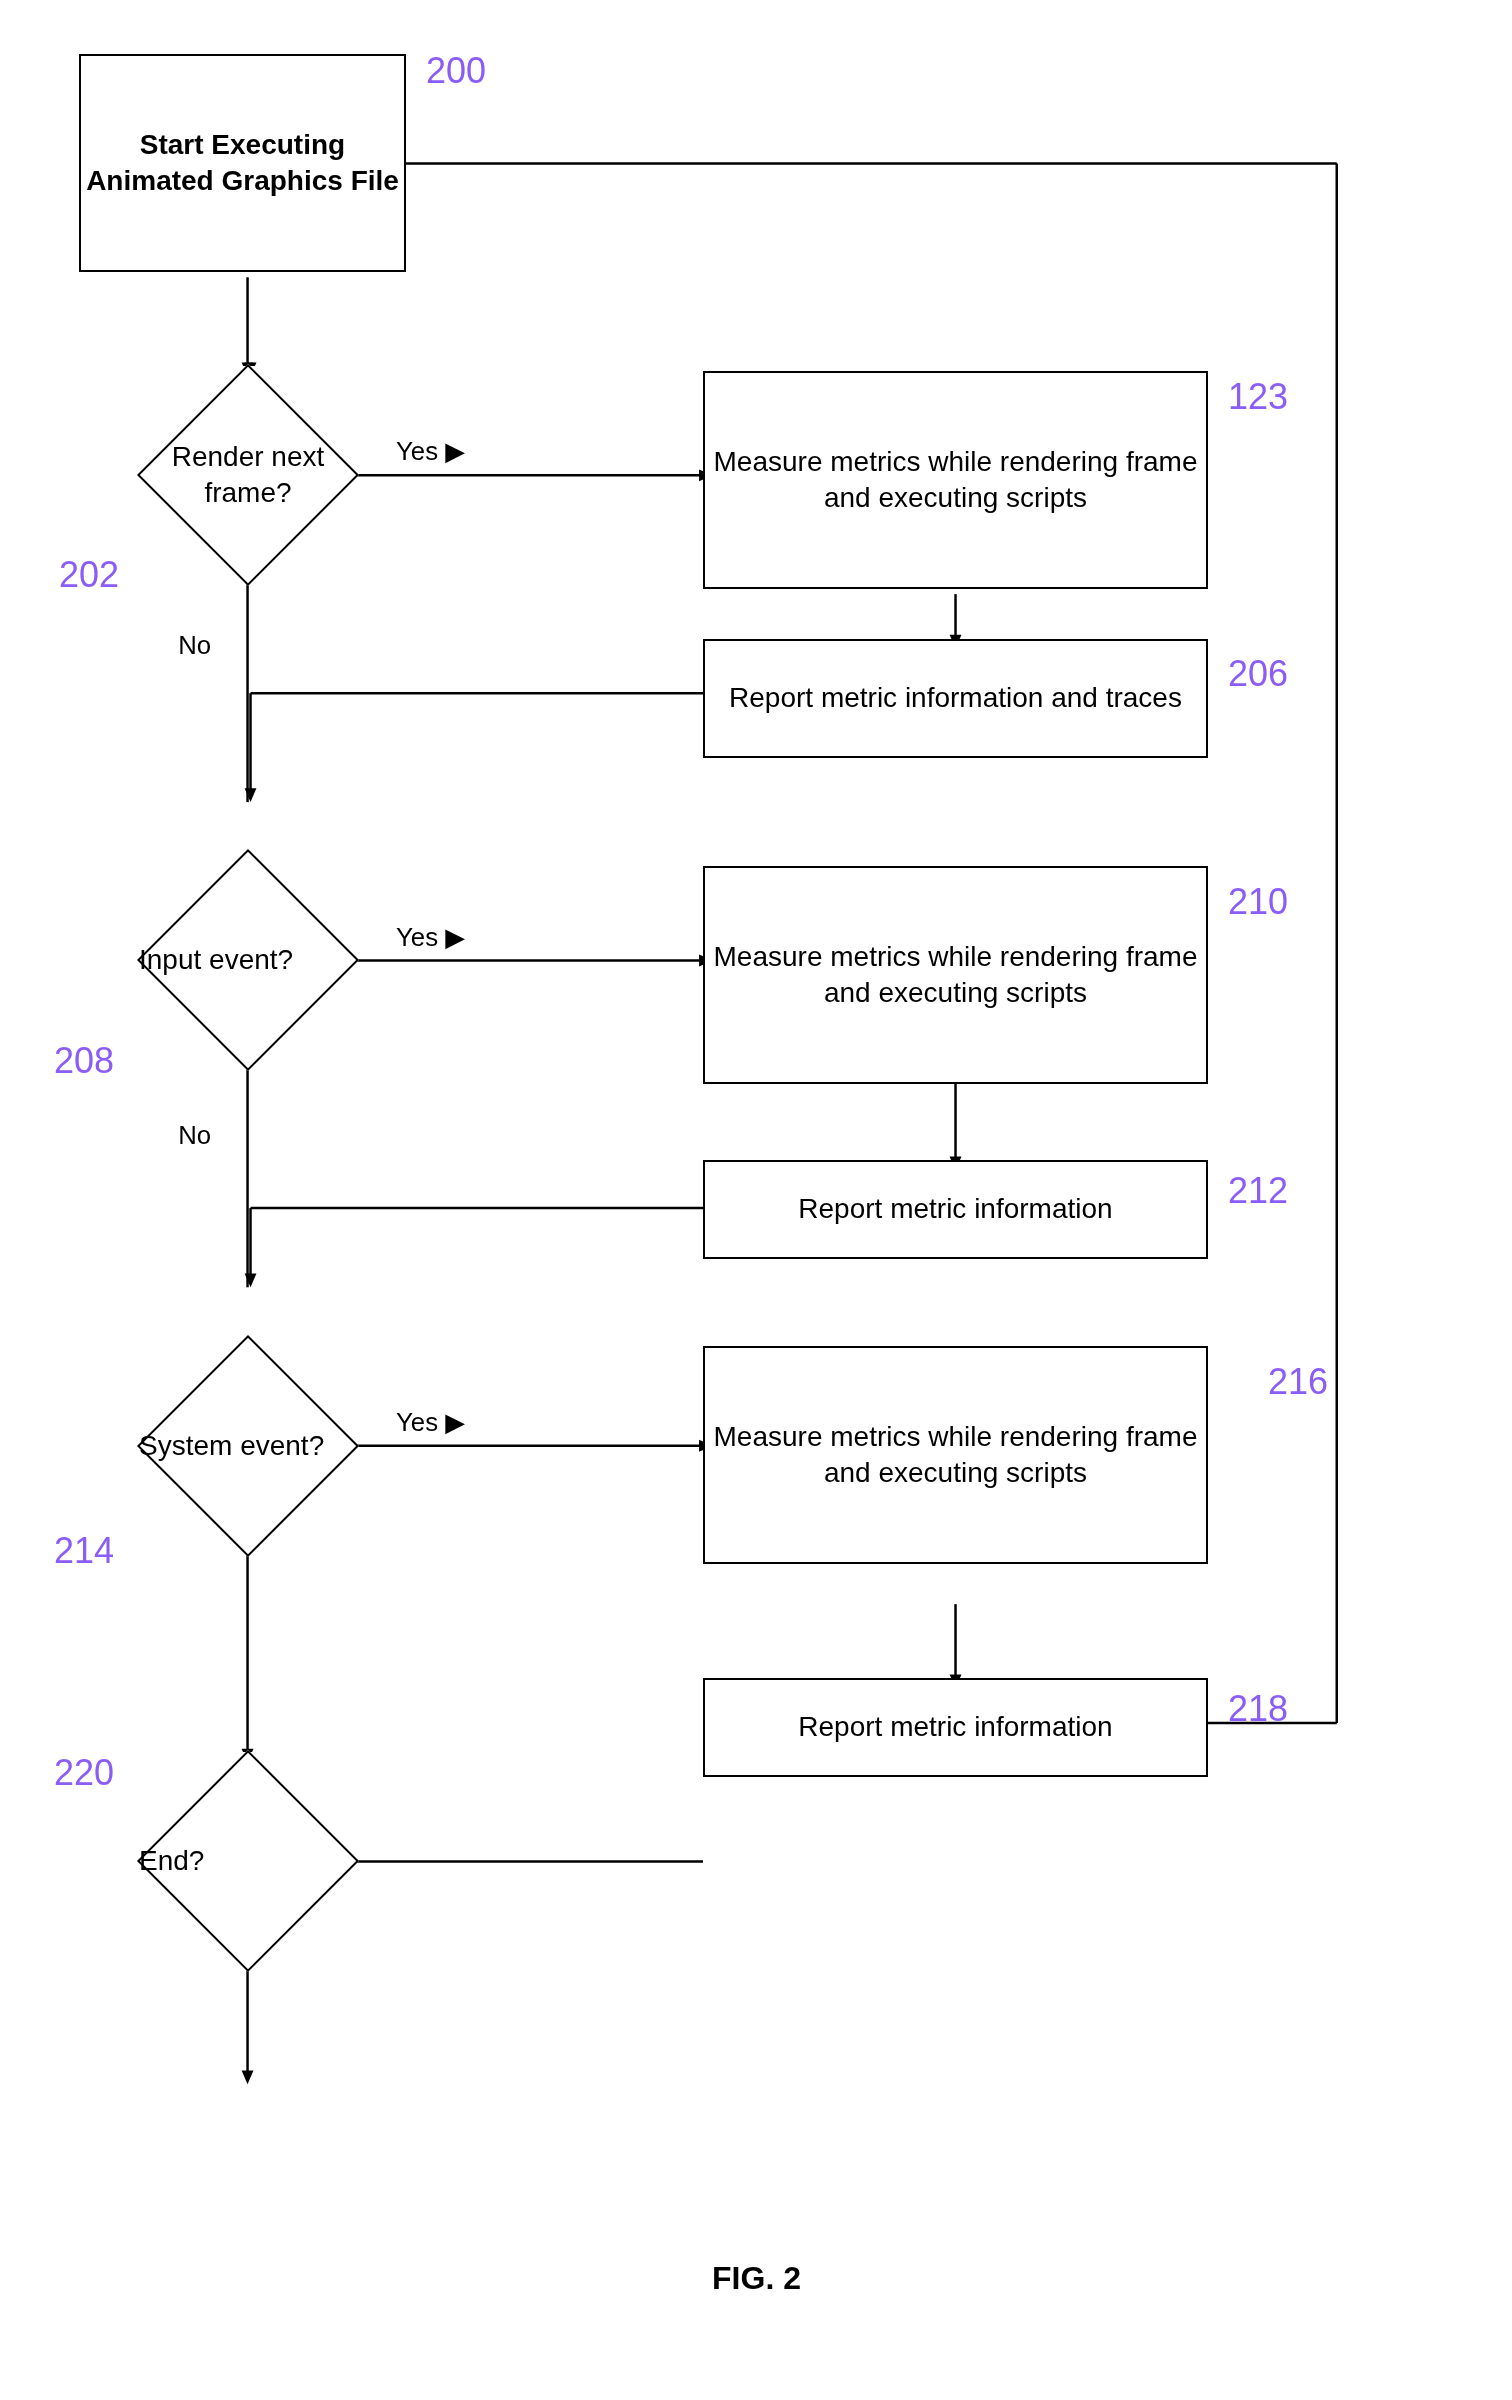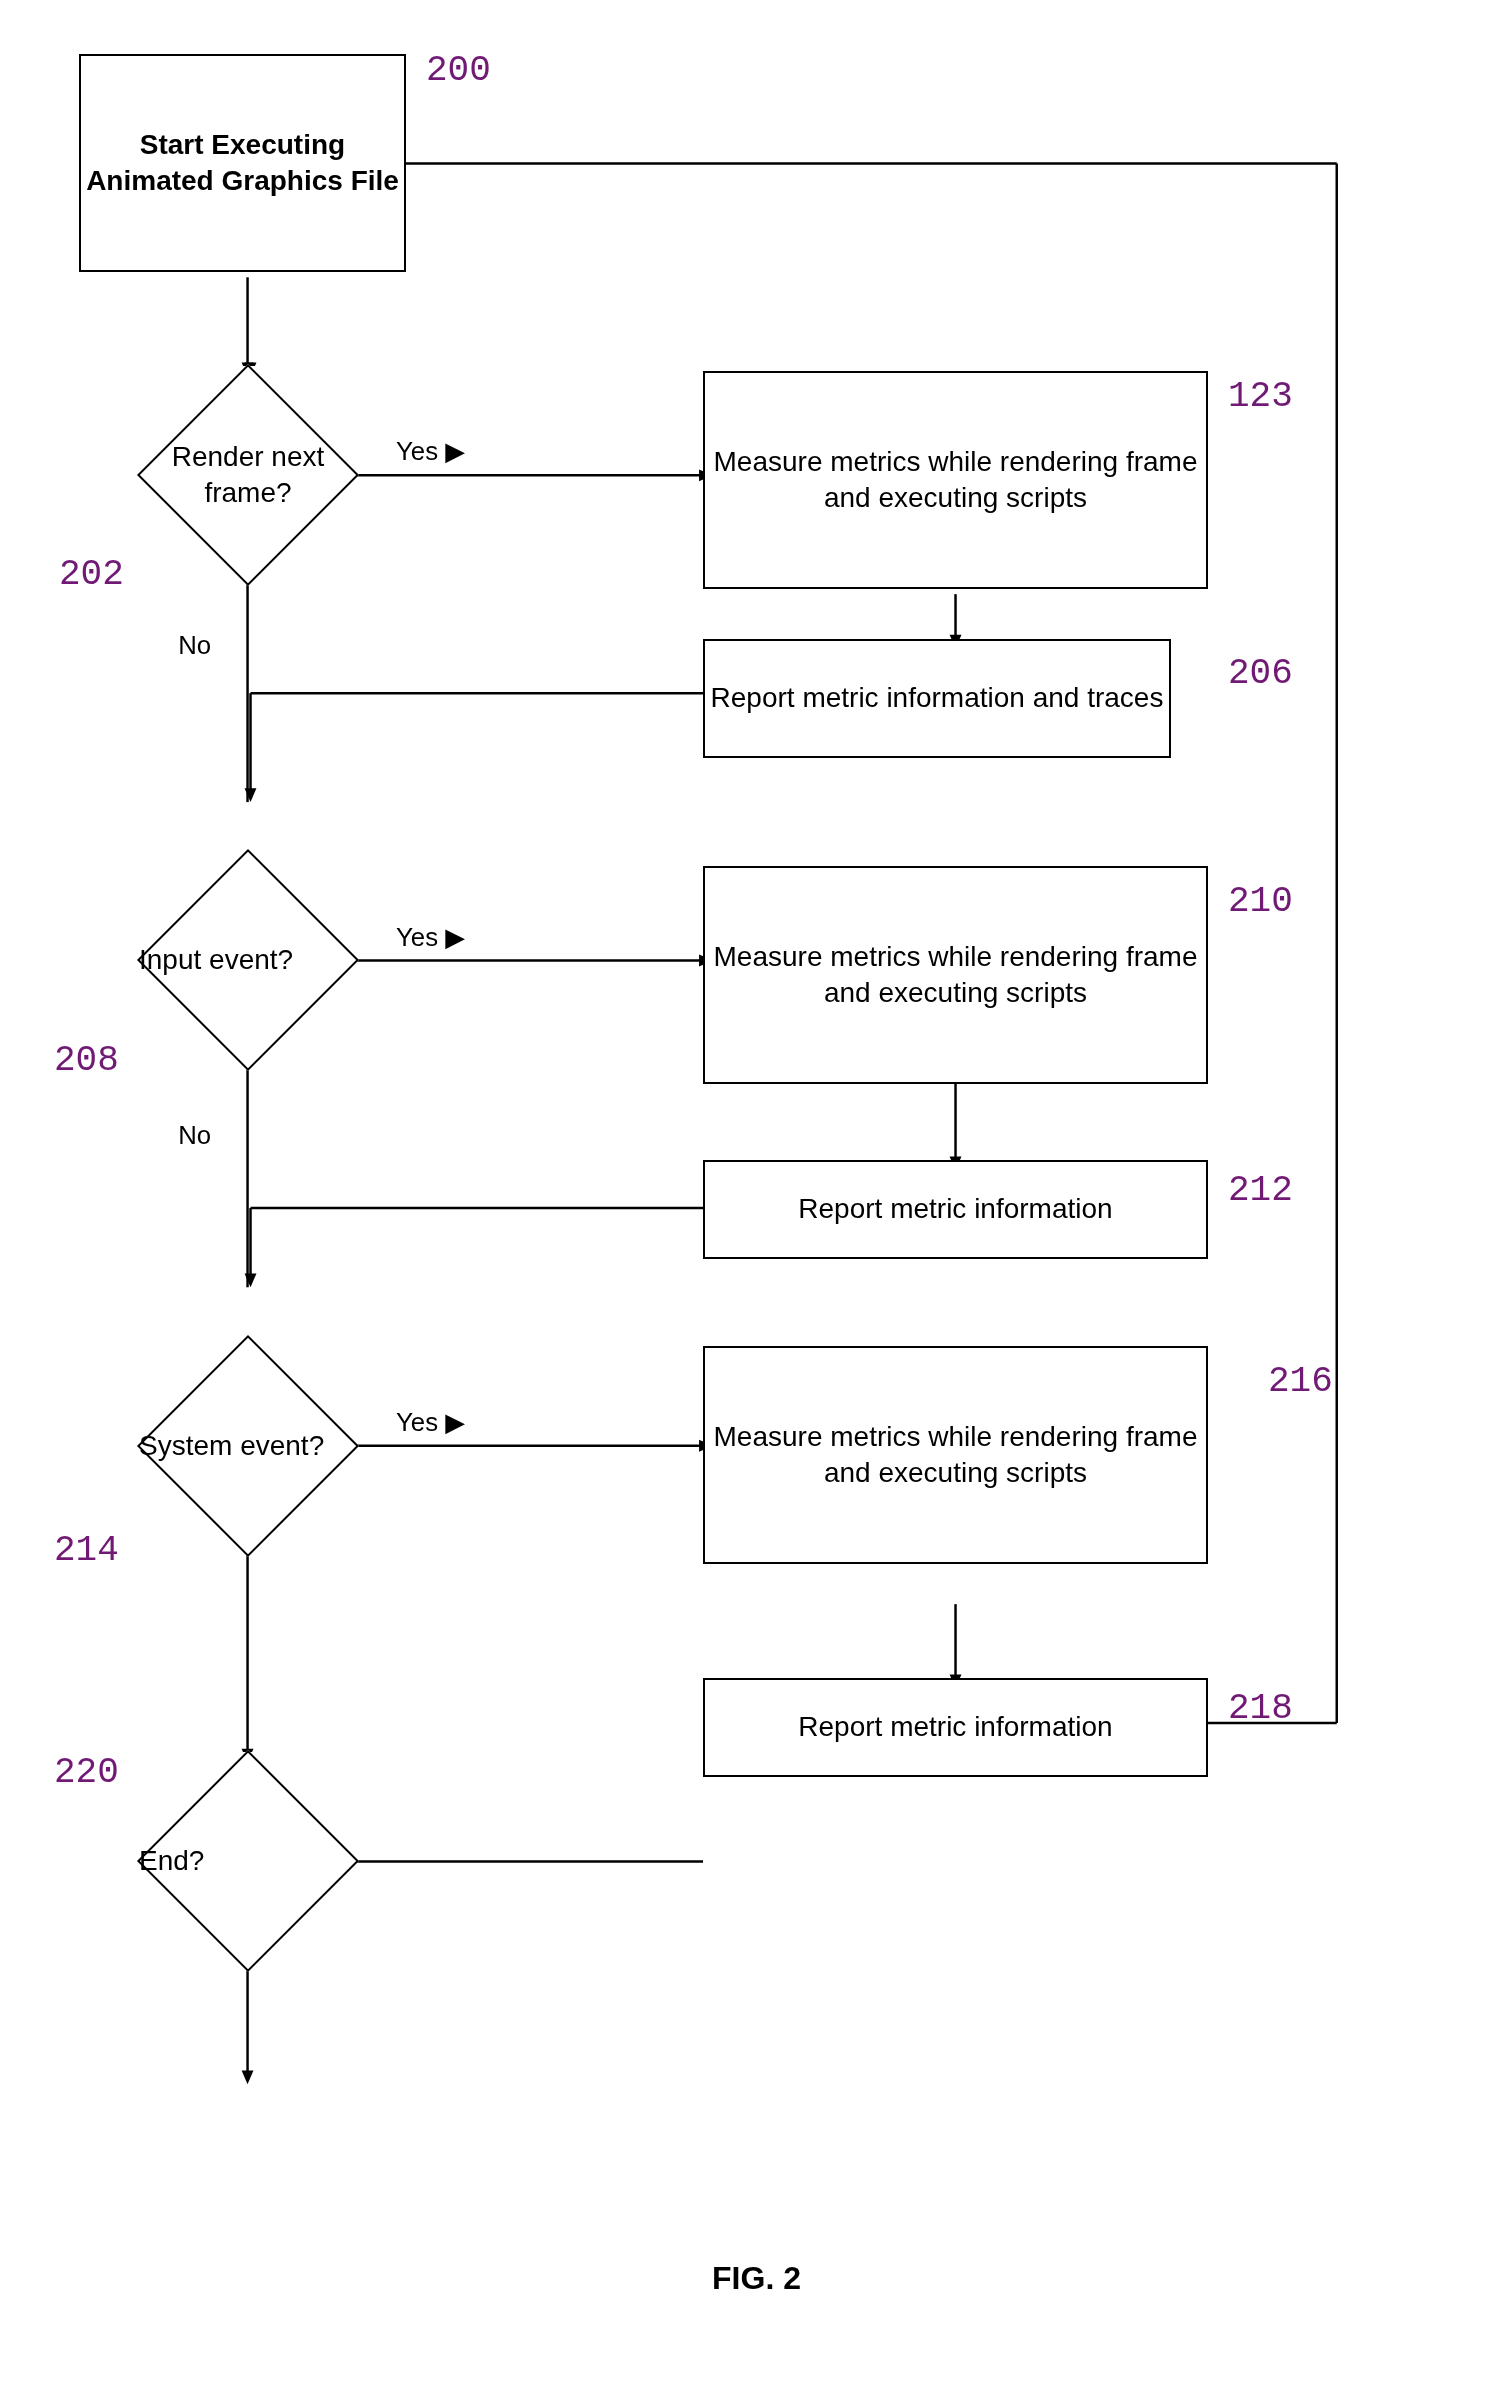--- a/index.html
+++ b/index.html
@@ -66,23 +66,23 @@
     .fc-diamond-text {
       position: relative;
       z-index: 2;
       text-align: center;
       font-size: 28px;
       line-height: 1.3;
     }
     
     .annotation {
       position: absolute;
-      font-family: Liberation Mono, monospace;
+      font-family: Liberation Sans, sans-serif;
       font-size: 36px;
-      color: #701a75;
+      color: #8b5cf6;
     }
     
     .arrows-svg {
       position: absolute;
       top: 0; left: 0;
       width: 100%;
       height: 100%;
       pointer-events: none;
     }
     .fig-label {
@@ -168,21 +168,21 @@
   </div>
 
   <div class="annotation" style="left:59px; top:554px;">202</div>
 
   <div class="fc-box" style="left:703px; top:371px; width:505px; height:218px;">
     <span>Measure metrics while rendering frame and executing scripts</span>
   </div>
 
   <div class="annotation" style="left:1228px; top:376px;">123</div>
 
-  <div class="fc-box" style="left:703px; top:639px; width:468px; height:119px;">
+  <div class="fc-box" style="left:703px; top:639px; width:505px; height:119px;">
     <span>Report metric information and traces</span>
   </div>
 
   <div class="annotation" style="left:1228px; top:653px;">206</div>
 
   <div class="fc-diamond" style="left:139px; top:851px;">
     <div class="fc-diamond-inner">
       <div class="fc-diamond-text">Input event?</div>
     </div>
   </div>

